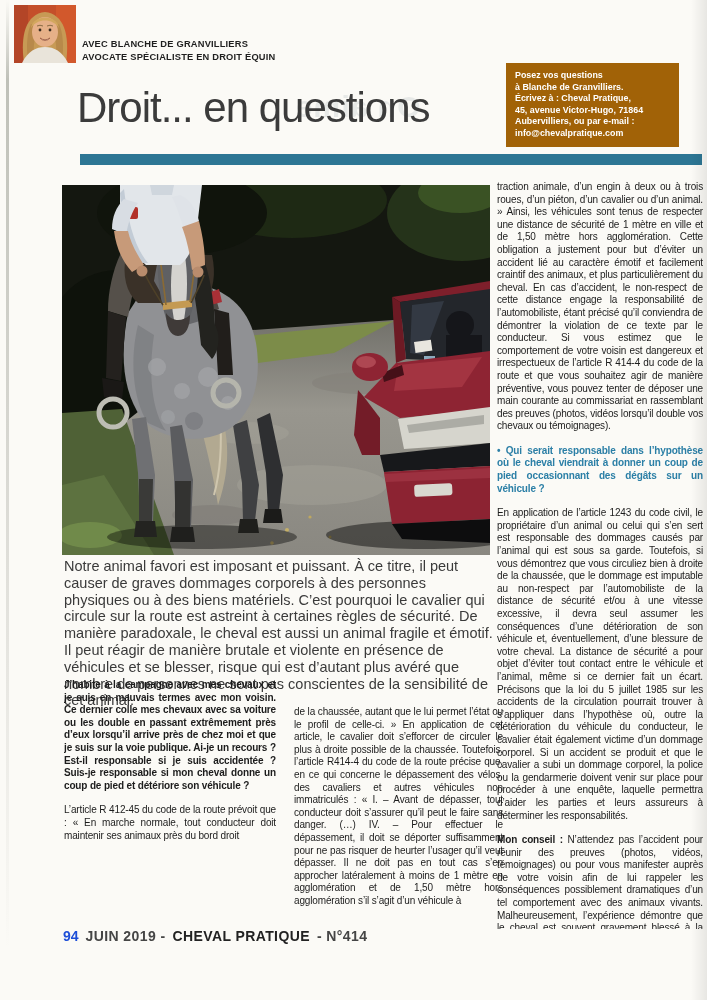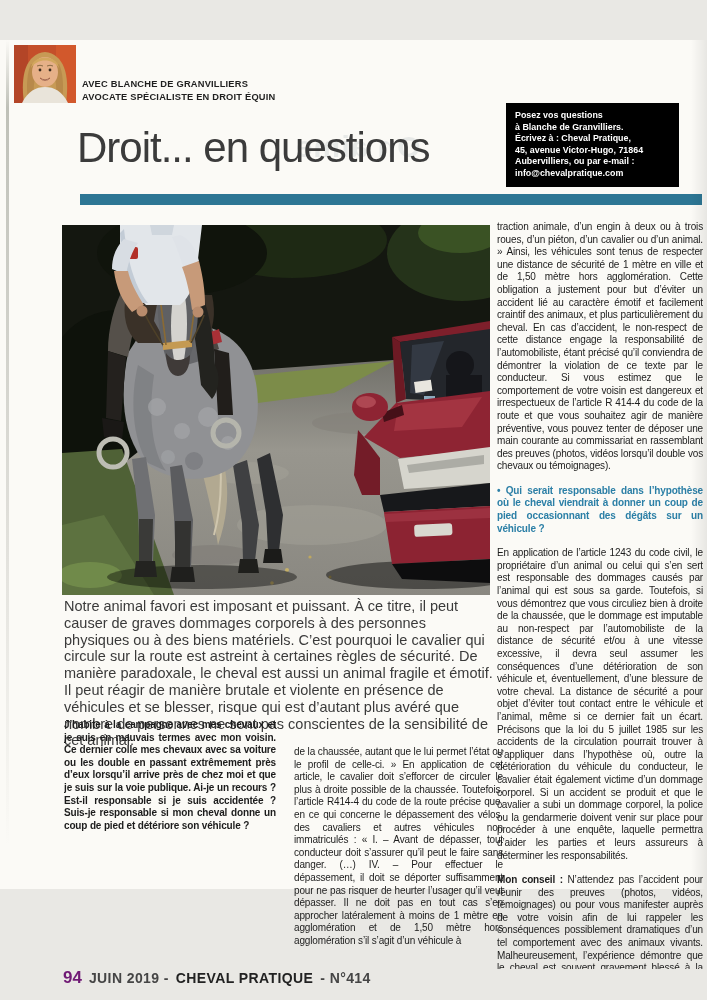--- a/index.html
+++ b/index.html
@@ -1,26 +1,26 @@
 <!DOCTYPE html>
 <html lang="fr"><head>
 <meta charset="utf-8">
 <style>
   html,body{margin:0;padding:0;width:707px;height:1000px;overflow:hidden;background:#e9e8e4;}
-  .page{position:relative;width:707px;height:849px;background:#fbfaf6;font-family:"Liberation Sans",sans-serif;margin-top:40px;}
+  .page{position:relative;width:707px;height:1000px;background:#fbfaf6;font-family:"Liberation Sans",sans-serif;}
   .page::before{content:"";position:absolute;left:6px;top:0;width:3px;height:100%;
     background:linear-gradient(to bottom,rgba(100,105,90,0),rgba(100,105,90,.4) 8%,rgba(120,120,110,.22) 55%,rgba(100,105,90,0) 95%);}
   .page::after{content:"";position:absolute;right:0;top:0;width:16px;height:100%;
     background:linear-gradient(to left,rgba(0,0,0,.08),rgba(0,0,0,0));pointer-events:none;}
 
   .avatar{position:absolute;left:14px;top:5px;width:62px;height:58px;overflow:hidden;}
   .kicker{position:absolute;left:82px;top:38px;font-size:9.3px;font-weight:bold;color:#1f1f1f;
     line-height:1.45;letter-spacing:.2px;}
   .askbox{position:absolute;left:506px;top:63px;width:173px;box-sizing:border-box;
-    background:#000000;color:#fff;font-size:8.9px;font-weight:bold;line-height:1.3;
+    background:#a16207;color:#fff;font-size:8.9px;font-weight:bold;line-height:1.3;
     padding:7px 9px 8px;}
   .ghost{position:absolute;left:295px;top:90px;transform:scaleX(-1);font-size:30px;font-weight:bold;
     color:rgba(135,150,160,.17);letter-spacing:1px;}
   .title{position:absolute;left:77px;top:84px;margin:0;font-size:42px;font-weight:300;
     color:#3b3b3b;letter-spacing:-1px;}
   .rule{position:absolute;left:80px;top:154px;width:622px;height:11px;background:#2d7694;}
 
   .photo{position:absolute;left:62px;top:185px;width:428px;height:370px;background:#141710;}
   .photo svg{display:block;}
 
@@ -32,21 +32,21 @@
   .col p{margin:0 0 12px;}
   .col p:last-child{margin-bottom:0;}
   .col-left{left:64px;top:679px;width:212px;height:228px;}
   .col-mid{left:294px;top:706px;width:209px;height:215px;}
   .col-right{left:497px;top:181px;width:206px;height:748px;}
   .rq{font-weight:bold;}
   .q{font-weight:bold;color:#2b7fa6;}
   .advice-label{font-weight:bold;}
 
   .footer{position:absolute;left:63px;top:928px;display:flex;align-items:baseline;gap:7px;}
-  .footer .num{font-size:17px;font-weight:bold;color:#701a75;}
+  .footer .num{font-size:14px;font-weight:bold;color:#1d4ed8;}
   .footer .meta{font-size:14px;font-weight:bold;color:#454545;letter-spacing:.4px;}
   .footer .mag{color:#222;}
 </style>
 </head>
 <body>
 
 <div class="page">
 
   <div class="avatar">
     <svg viewBox="0 0 62 58" width="62" height="58">
@@ -204,20 +204,21 @@
         <path d="M52,46 C54,62 60,76 70,87 L82,80 C74,68 68,56 66,46 Z" fill="#c79a79"></path>
         <circle cx="80" cy="86" r="5.5" fill="#b98c6d"></circle>
       </g>
     </svg>
   </figure>
 
   <div class="intro">Notre animal favori est imposant et puissant. À ce titre, il peut causer de graves dommages corporels à des personnes physiques ou à des biens matériels. C’est pourquoi le cavalier qui circule sur la route est astreint à certaines règles de sécurité. De manière paradoxale, le cheval est aussi un animal fragile et émotif. Il peut réagir de manière brutale et violente en présence de véhicules et se blesser, risque qui est d’autant plus avéré que nombre de personnes ne sont pas conscientes de la sensibilité de cet animal.</div>
 
   <div class="col col-left">
     <p class="rq">J’habite à la campagne avec mes chevaux et je suis en mauvais termes avec mon voisin. Ce dernier colle mes chevaux avec sa voiture ou les double en passant extrêmement près d’eux lorsqu’il arrive près de chez moi et que je suis sur la voie publique. Ai-je un recours ? Est-il responsable si je suis accidentée ? Suis-je responsable si mon cheval donne un coup de pied et détériore son véhicule ?</p>
+    <p>L’article R 412-45 du code de la route prévoit que : « En marche normale, tout conducteur doit maintenir ses animaux près du bord droit</p>
   </div>
 
   <div class="col col-mid">
     <p>de la chaussée, autant que le lui permet l’état ou le profil de celle-ci. » En application de cet article, le cavalier doit s’efforcer de circuler le plus à droite possible de la chaussée. Toutefois, l’article R414-4 du code de la route précise que, en ce qui concerne le dépassement des vélos, des cavaliers et autres véhicules non immatriculés : « I. – Avant de dépasser, tout conducteur doit s’assurer qu’il peut le faire sans danger. (…) IV. – Pour effectuer le dépassement, il doit se déporter suffisamment pour ne pas risquer de heurter l’usager qu’il veut dépasser. Il ne doit pas en tout cas s’en approcher latéralement à moins de 1 mètre en agglomération et de 1,50 mètre hors agglomération s’il s’agit d’un véhicule à</p>
   </div>
 
   <div class="col col-right">
     <p>traction animale, d’un engin à deux ou à trois roues, d’un piéton, d’un cavalier ou d’un animal. » Ainsi, les véhicules sont tenus de respecter une distance de sécurité de 1 mètre en ville et de 1,50 mètre hors agglomération. Cette obligation a justement pour but d’éviter un accident lié au caractère émotif et facilement craintif des animaux, et plus particulièrement du cheval. En cas d’accident, le non-respect de cette distance engage la responsabilité de l’automobiliste, étant précisé qu’il conviendra de démontrer la violation de ce texte par le conducteur. Si vous estimez que le comportement de votre voisin est dangereux et irrespectueux de l’article R 414-4 du code de la route et que vous souhaitez agir de manière préventive, vous pouvez tenter de déposer une main courante au commissariat en rassemblant des preuves (photos, vidéos lorsqu’il double vos chevaux ou témoignages).</p>
     <p class="q">• Qui serait responsable dans l’hypothèse où le cheval viendrait à donner un coup de pied occasionnant des dégâts sur un véhicule ?</p>
     <p>En application de l’article 1243 du code civil, le propriétaire d’un animal ou celui qui s’en sert est responsable des dommages causés par l’animal qui est sous sa garde. Toutefois, si vous démontrez que vous circuliez bien à droite de la chaussée, que le dommage est imputable au non-respect par l’automobiliste de la distance de sécurité et/ou à une vitesse excessive, il devra seul assumer les conséquences d’une détérioration de son véhicule et, éventuellement, d’une blessure de votre cheval. La distance de sécurité a pour objet d’éviter tout contact entre le véhicule et l’animal, même si ce dernier fait un écart. Précisons que la loi du 5 juillet 1985 sur les accidents de la circulation pourrait trouver à s’appliquer dans l’hypothèse où, outre la détérioration du véhicule du conducteur, le cavalier était également victime d’un dommage corporel. Si un accident se produit et que le cavalier a subi un dommage corporel, la police ou la gendarmerie doivent venir sur place pour procéder à une enquête, laquelle permettra d’aider les parties et leurs assureurs à déterminer les responsabilités.</p>

